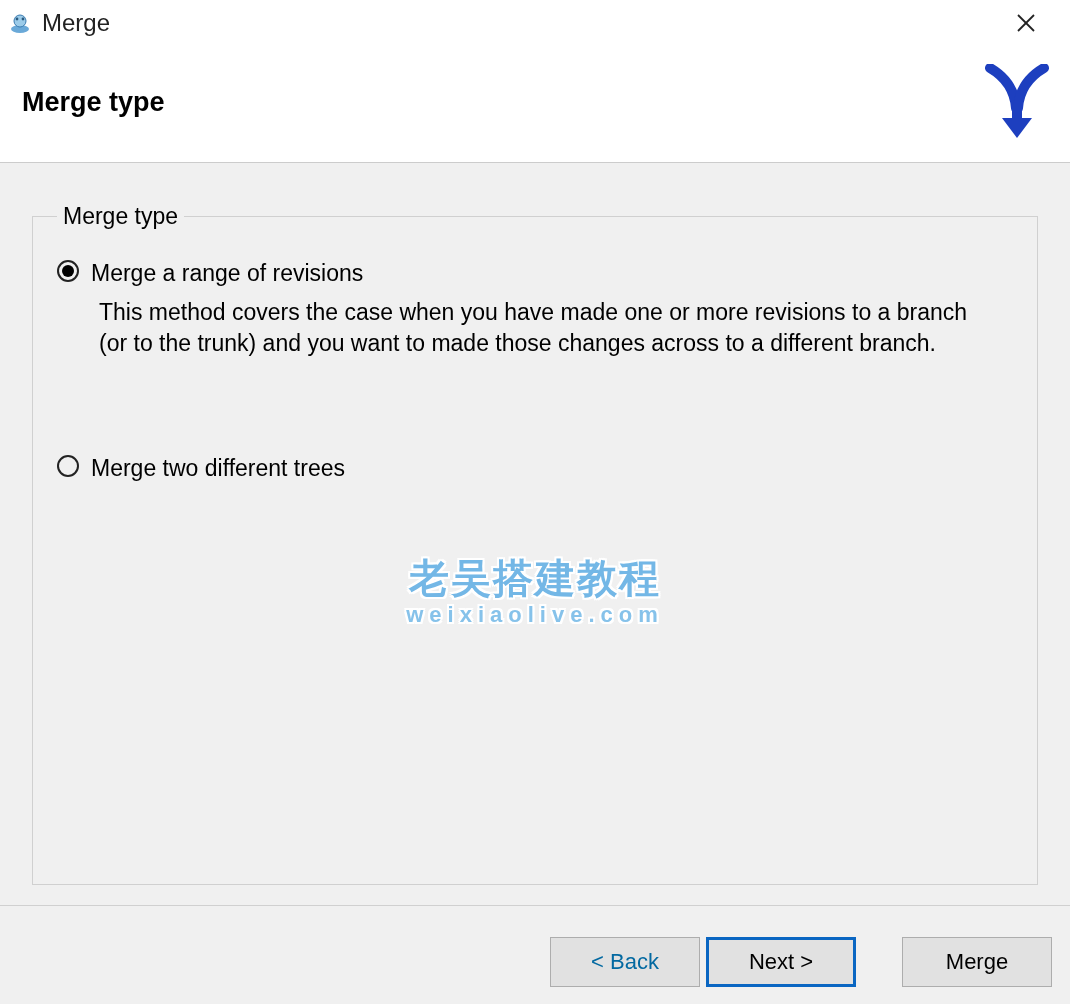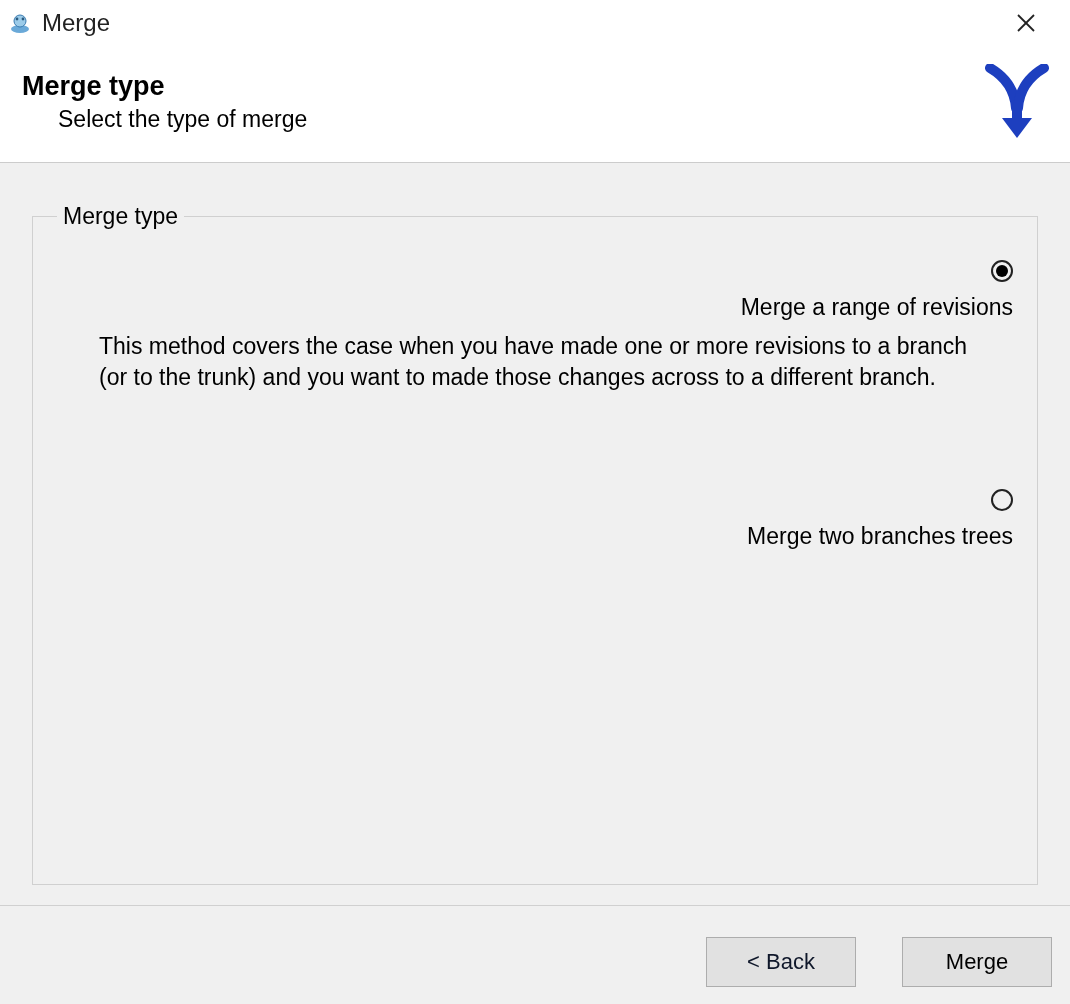--- a/index.html
+++ b/index.html
@@ -77,24 +77,23 @@
     background: #f0f0f0;
   }
 
   .option {
     margin-bottom: 96px;
   }
   .option:last-child { margin-bottom: 0; }
 
   .option-row {
     display: flex;
-    align-items: flex-end;
+    align-items: flex-start;
     gap: 12px;
     cursor: pointer;
-    flex-direction: column;
   }
   .radio {
     width: 22px; height: 22px;
     border: 2px solid #222;
     border-radius: 50%;
     display: inline-flex;
     align-items: center; justify-content: center;
     flex-shrink: 0;
   }
   .radio .dot {
@@ -153,21 +152,21 @@
   .footer .gap { width: 34px; }
   button.wiz {
     width: 150px; height: 50px;
     font-size: 22px;
     font-family: inherit;
     background: #e1e1e1;
     border: 1px solid #adadad;
     cursor: pointer;
   }
   button.wiz:disabled {
-    color: #0f172a;
+    color: #0369a1;
     cursor: default;
   }
   button.wiz.primary {
     border: 3px solid #0a66c2;
     background: #e1e1e1;
   }
 </style>
 </head>
 <body>
 
@@ -186,54 +185,58 @@
     <svg viewBox="0 0 20 20">
       <line x1="2" y1="2" x2="18" y2="18" stroke="#222" stroke-width="1.8"></line>
       <line x1="18" y1="2" x2="2" y2="18" stroke="#222" stroke-width="1.8"></line>
     </svg>
   </div>
 </div>
 
 <div class="header-area">
   <div class="header-text">
     <h1>Merge type</h1>
-    <p>Select the type of merge</p>
   </div>
   <span class="header-icon">
     <svg viewBox="0 0 66 76">
       <path d="M 6 4 Q 30 18 32 44" stroke="#1d3fbf" stroke-width="10" fill="none" stroke-linecap="round"></path>
       <path d="M 60 4 Q 36 18 34 44" stroke="#1d3fbf" stroke-width="10" fill="none" stroke-linecap="round"></path>
       <line x1="33" y1="40" x2="33" y2="58" stroke="#1d3fbf" stroke-width="10"></line>
       <polygon points="33,74 18,54 48,54" fill="#1d3fbf"></polygon>
     </svg>
   </span>
 </div>
 
 <div class="content-area">
   <fieldset class="merge-type">
     <legend>Merge type</legend>
 
+    <div class="watermark">
+      <div class="wm1">老吴搭建教程</div>
+      <div class="wm2">weixiaolive.com</div>
+    </div>
 
     <div class="option">
       <div class="option-row">
         <span class="radio checked">
             <span class="dot"></span>
           </span>
         <span class="option-label">Merge a range of revisions</span>
       </div>
       <div class="option-desc">This method covers the case when you have made one or more revisions to a branch (or to the trunk) and you want to made those changes across to a different branch.</div>
     </div>
 
     <div class="option">
       <div class="option-row">
         <span class="radio"></span>
-        <span class="option-label">Merge two branches trees</span>
+        <span class="option-label">Merge two different trees</span>
       </div>
     </div>
 
   </fieldset>
 </div>
 
 <div class="footer">
   <button class="wiz" disabled="">&lt; Back</button>
+  <button class="wiz primary">Next &gt;</button>
   <span class="gap"></span>
   <button class="wiz">Merge</button>
 </div>
 
 </body></html>

